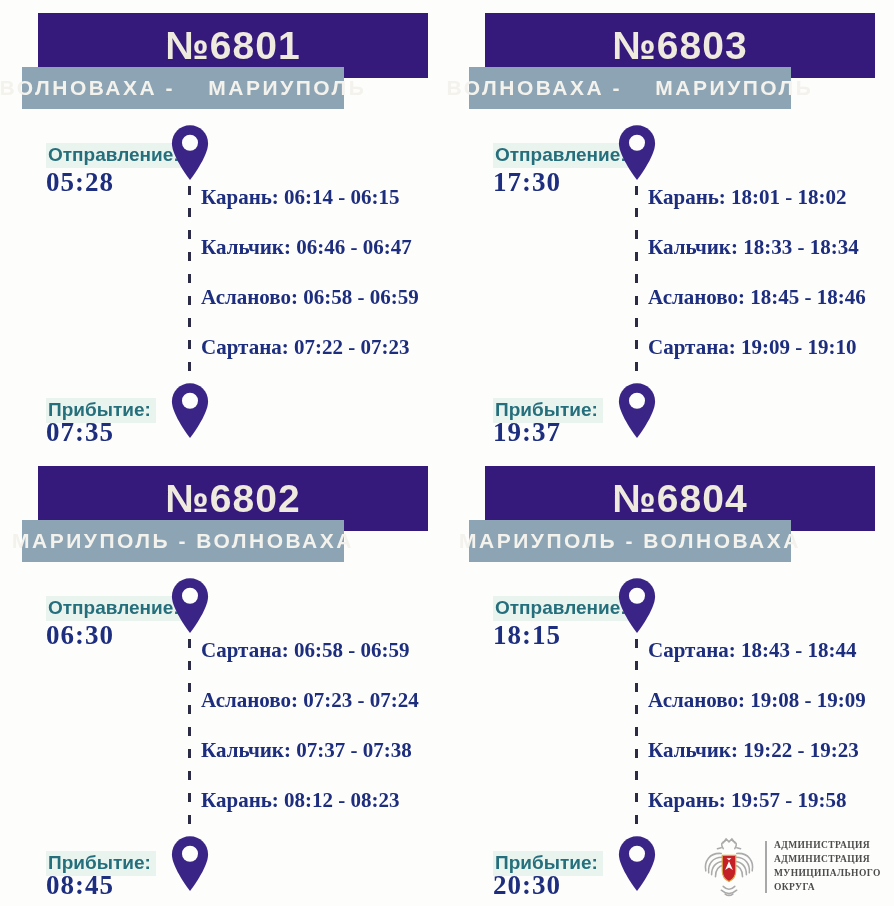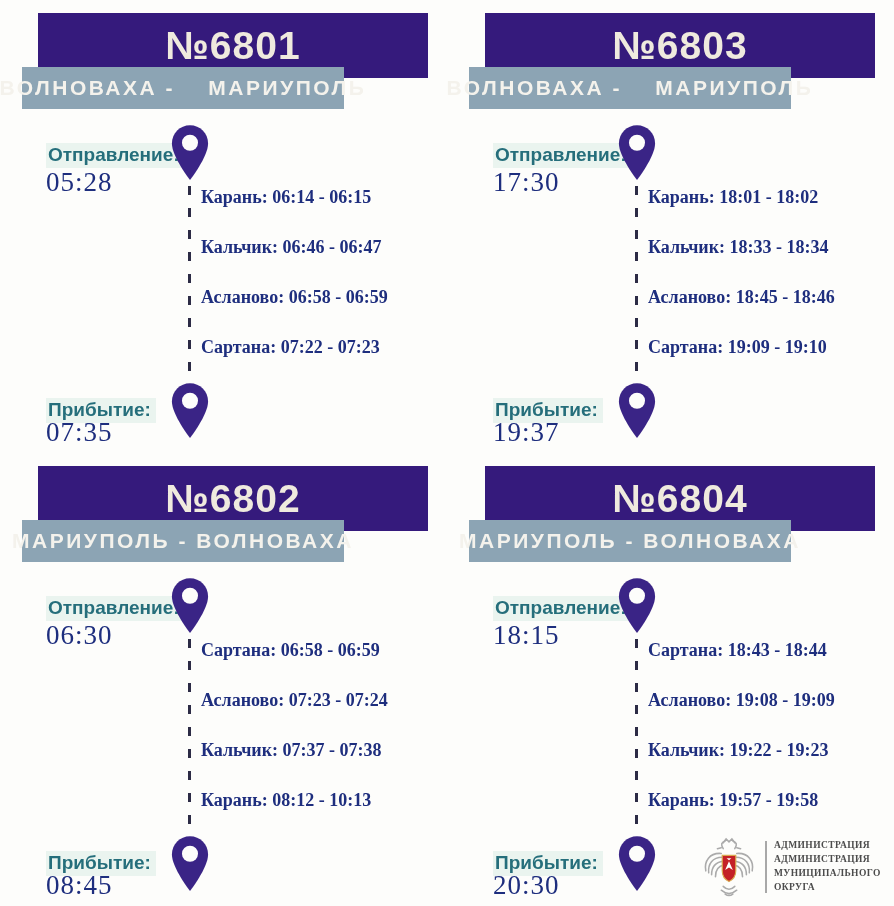--- a/index.html
+++ b/index.html
@@ -57,35 +57,35 @@
   .lbl{
     position:absolute;left:46px;
     color:#256e7b;font-size:19px;font-weight:bold;
     background:#eaf4ef;padding:1px 5px 2px 2px;
     white-space:nowrap;
   }
   .dep-label{top:143px;}
   .arr-label{top:398px;}
   .tme{
     position:absolute;left:46px;
-    color:#1e2e7e;font-size:27px;font-weight:normal;
+    color:#1e2e7e;font-size:27px;font-weight:bold;
     font-family:"Liberation Serif",serif;letter-spacing:1px;
     white-space:nowrap;
   }
   .dep-time{top:167px;}
   .arr-time{top:417px;}
 
   
   .stops{
     position:absolute;left:201px;top:172px;width:240px;
     display:flex;flex-direction:column;
   }
   .stop{
     height:50px;display:flex;align-items:center;
-    color:#1e2e7e;font-size:18px;font-weight:bold;
+    color:#1e2e7e;font-size:21px;font-weight:bold;
     font-family:"Liberation Serif",serif;
     white-space:nowrap;
   }
 
   
   .logo{
     position:absolute;left:253px;top:380px;width:192px;height:68px;
     display:flex;align-items:center;gap:7px;z-index:4;
   }
   .logo-emblem{flex:0 0 auto;}
@@ -169,21 +169,21 @@
     <div class="tme dep-time">06:30</div>
     <svg class="pin pin-top" viewBox="0 0 24 34">
       <path d="M12 0.8 C6.1 0.8 1.4 5.5 1.4 11.4 c0 7.8 10.6 21.4 10.6 21.4 s10.6 -13.6 10.6 -21.4 C22.6 5.5 17.9 0.8 12 0.8 Z" fill="#3a2486"></path>
       <circle cx="12" cy="11" r="4.7" fill="#fdfdfb"></circle>
     </svg>
     <div class="dash"></div>
     <div class="stops">
       <div class="stop">Сартана: 06:58 - 06:59</div>
       <div class="stop">Асланово: 07:23 - 07:24</div>
       <div class="stop">Кальчик: 07:37 - 07:38</div>
-      <div class="stop">Карань: 08:12 - 10:13</div>
+      <div class="stop">Карань: 08:12 - 08:23</div>
     </div>
     <svg class="pin pin-bottom" viewBox="0 0 24 34">
       <path d="M12 0.8 C6.1 0.8 1.4 5.5 1.4 11.4 c0 7.8 10.6 21.4 10.6 21.4 s10.6 -13.6 10.6 -21.4 C22.6 5.5 17.9 0.8 12 0.8 Z" fill="#3a2486"></path>
       <circle cx="12" cy="11" r="4.7" fill="#fdfdfb"></circle>
     </svg>
     <div class="lbl arr-label">Прибытие:</div>
     <div class="tme arr-time">08:45</div>
   </section>
 
   <section class="panel">

